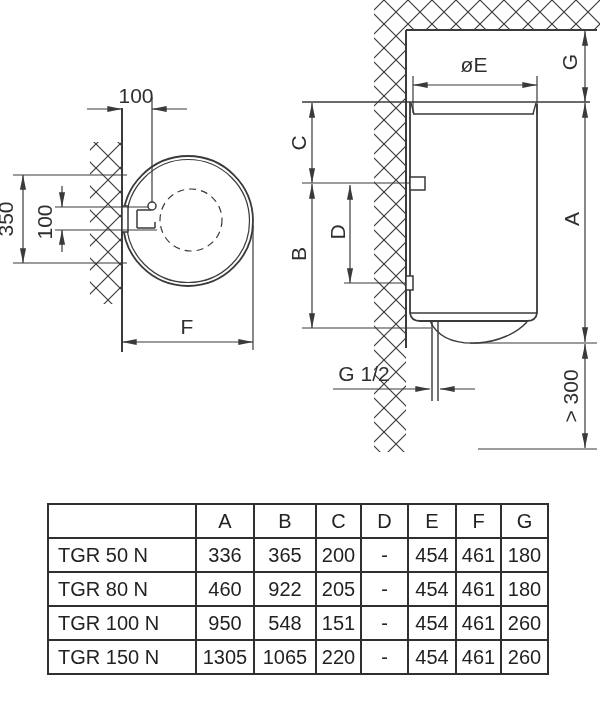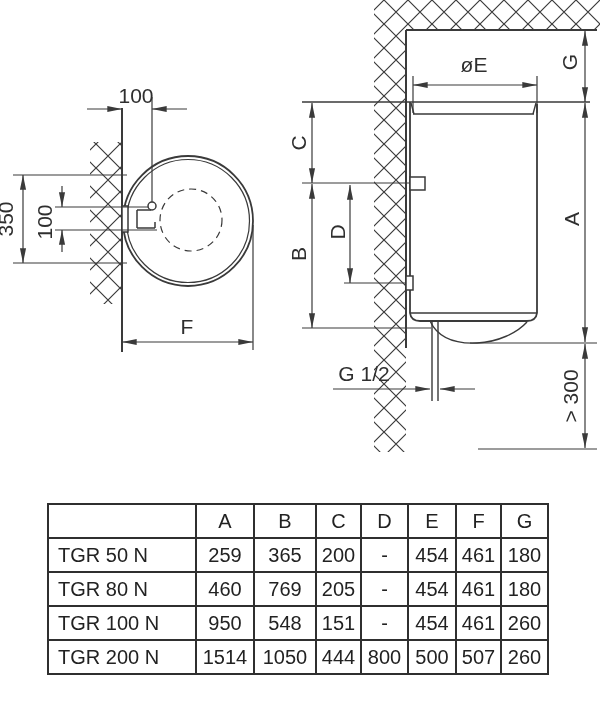--- a/index.html
+++ b/index.html
@@ -142,55 +142,55 @@
       <th>A</th>
       <th>B</th>
       <th>C</th>
       <th>D</th>
       <th>E</th>
       <th>F</th>
       <th>G</th>
     </tr>
     <tr>
       <td class="model">TGR 50 N</td>
-      <td>259</td>
+      <td>336</td>
       <td>365</td>
       <td>200</td>
       <td>-</td>
       <td>454</td>
       <td>461</td>
       <td>180</td>
     </tr>
     <tr>
       <td class="model">TGR 80 N</td>
       <td>460</td>
-      <td>769</td>
+      <td>922</td>
       <td>205</td>
       <td>-</td>
       <td>454</td>
       <td>461</td>
       <td>180</td>
     </tr>
     <tr>
       <td class="model">TGR 100 N</td>
       <td>950</td>
       <td>548</td>
       <td>151</td>
       <td>-</td>
       <td>454</td>
       <td>461</td>
       <td>260</td>
     </tr>
     <tr>
-      <td class="model">TGR 200 N</td>
-      <td>1514</td>
-      <td>1050</td>
-      <td>444</td>
-      <td>800</td>
-      <td>500</td>
-      <td>507</td>
+      <td class="model">TGR 150 N</td>
+      <td>1305</td>
+      <td>1065</td>
+      <td>220</td>
+      <td>-</td>
+      <td>454</td>
+      <td>461</td>
       <td>260</td>
     </tr>
   </tbody>
       </table>
 </div>
 
 </div>
 
 </body></html>

